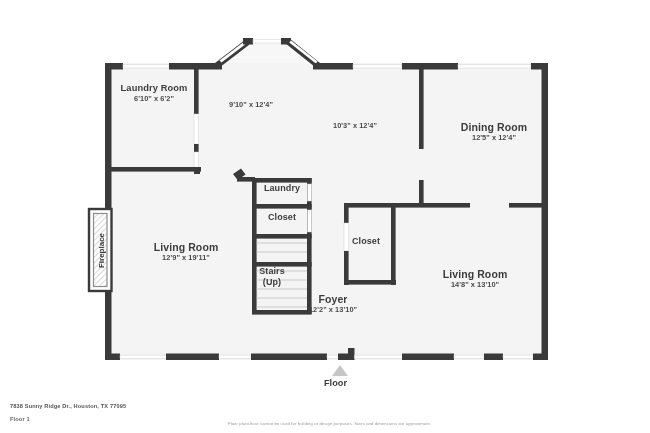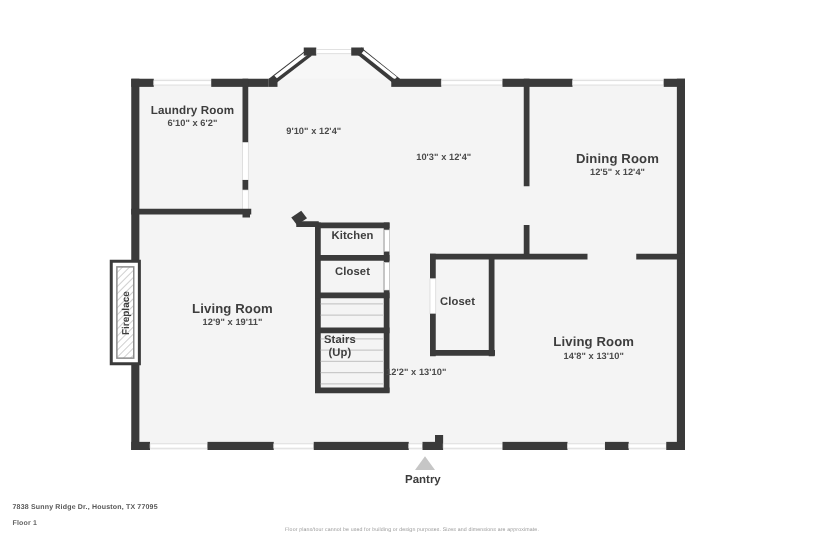--- a/index.html
+++ b/index.html
@@ -162,39 +162,40 @@
   <span class="n">Living Room</span>
   <span class="d">12'9" x 19'11"</span>
 </div>
 
 <div class="lbl" style="left:420px;top:268px;width:110px;">
   <span class="n">Living Room</span>
   <span class="d">14'8" x 13'10"</span>
 </div>
 
 <div class="lbl" style="left:285px;top:293px;width:96px;">
+  <span class="n">Foyer</span>
   <span class="d">12'2" x 13'10"</span>
 </div>
 
 <div class="lbl tiny" style="left:252px;top:183px;width:60px;">
-  <span class="n">Kitchen</span>
+  <span class="n">Laundry</span>
 </div>
 
 <div class="lbl tiny" style="left:252px;top:212px;width:60px;">
   <span class="n">Closet</span>
 </div>
 
 <div class="lbl tiny" style="left:340px;top:236px;width:52px;">
   <span class="n">Closet</span>
 </div>
 
 <div class="lbl tiny" style="left:252px;top:266px;width:40px;">
   <span class="n">Stairs</span>
   <span class="n">(Up)</span>
 </div>
 
 <div class="vlbl" style="left:78px;top:246px;width:46px;text-align:center;">Fireplace</div>
 
-<div class="entry-lbl" style="left:324px;top:378px;">Pantry</div>
+<div class="entry-lbl" style="left:324px;top:378px;">Floor</div>
 
 <div class="footer-addr">7838 Sunny Ridge Dr., Houston, TX 77095</div>
 <div class="footer-floor">Floor 1</div>
 <div class="footer-disc">Floor plans/tour cannot be used for building or design purposes. Sizes and dimensions are approximate.</div>
 
 </body></html>

